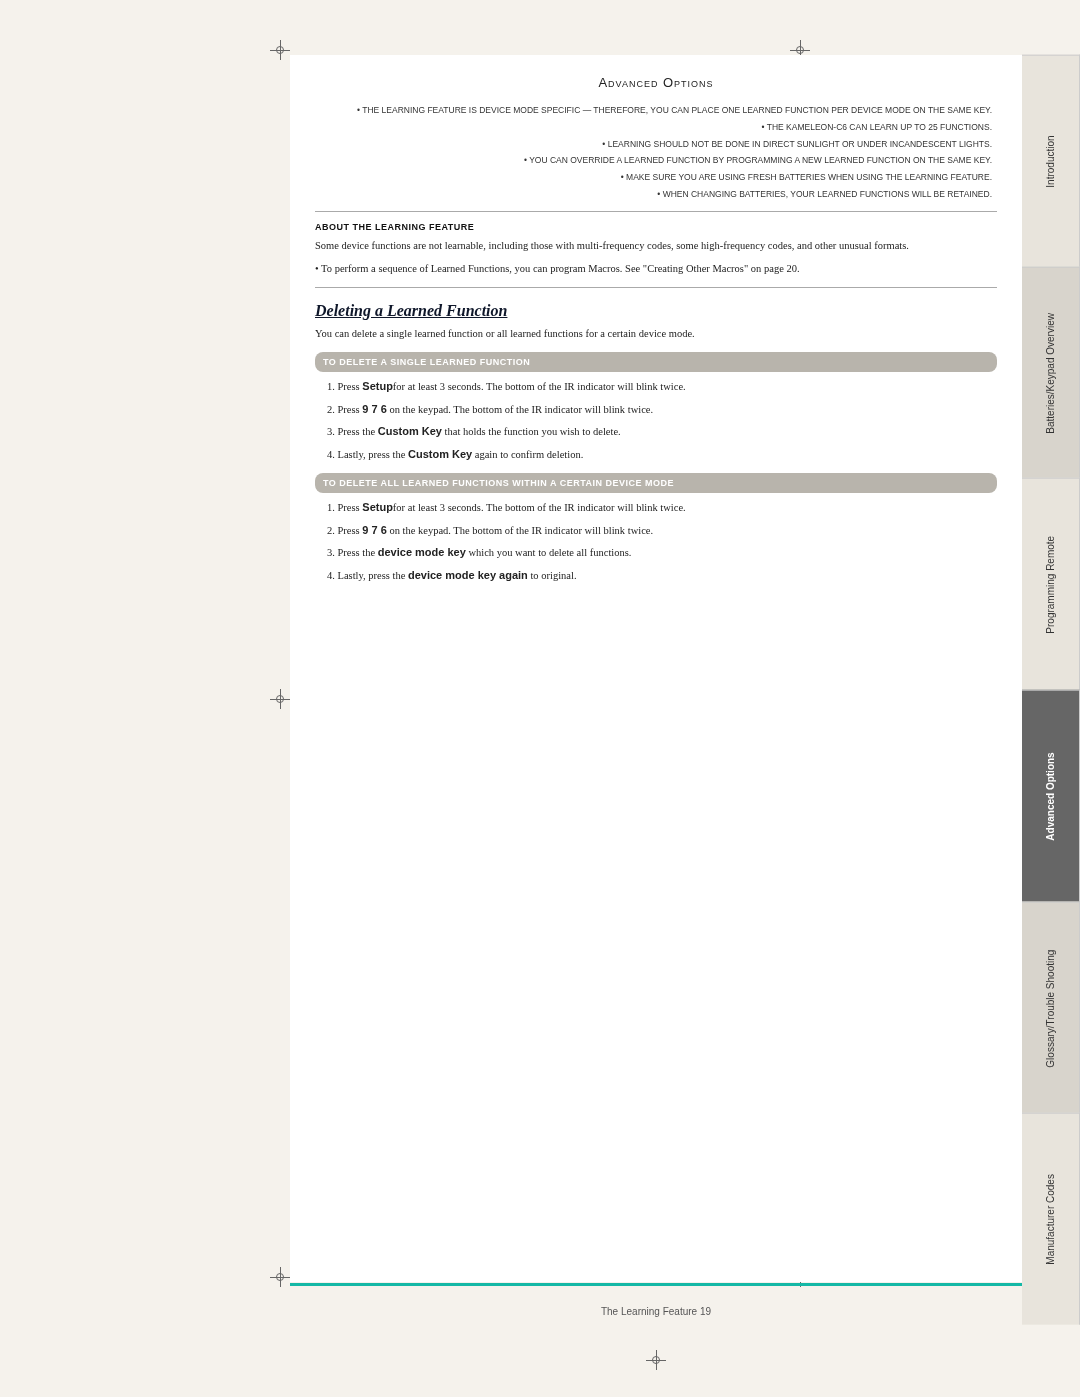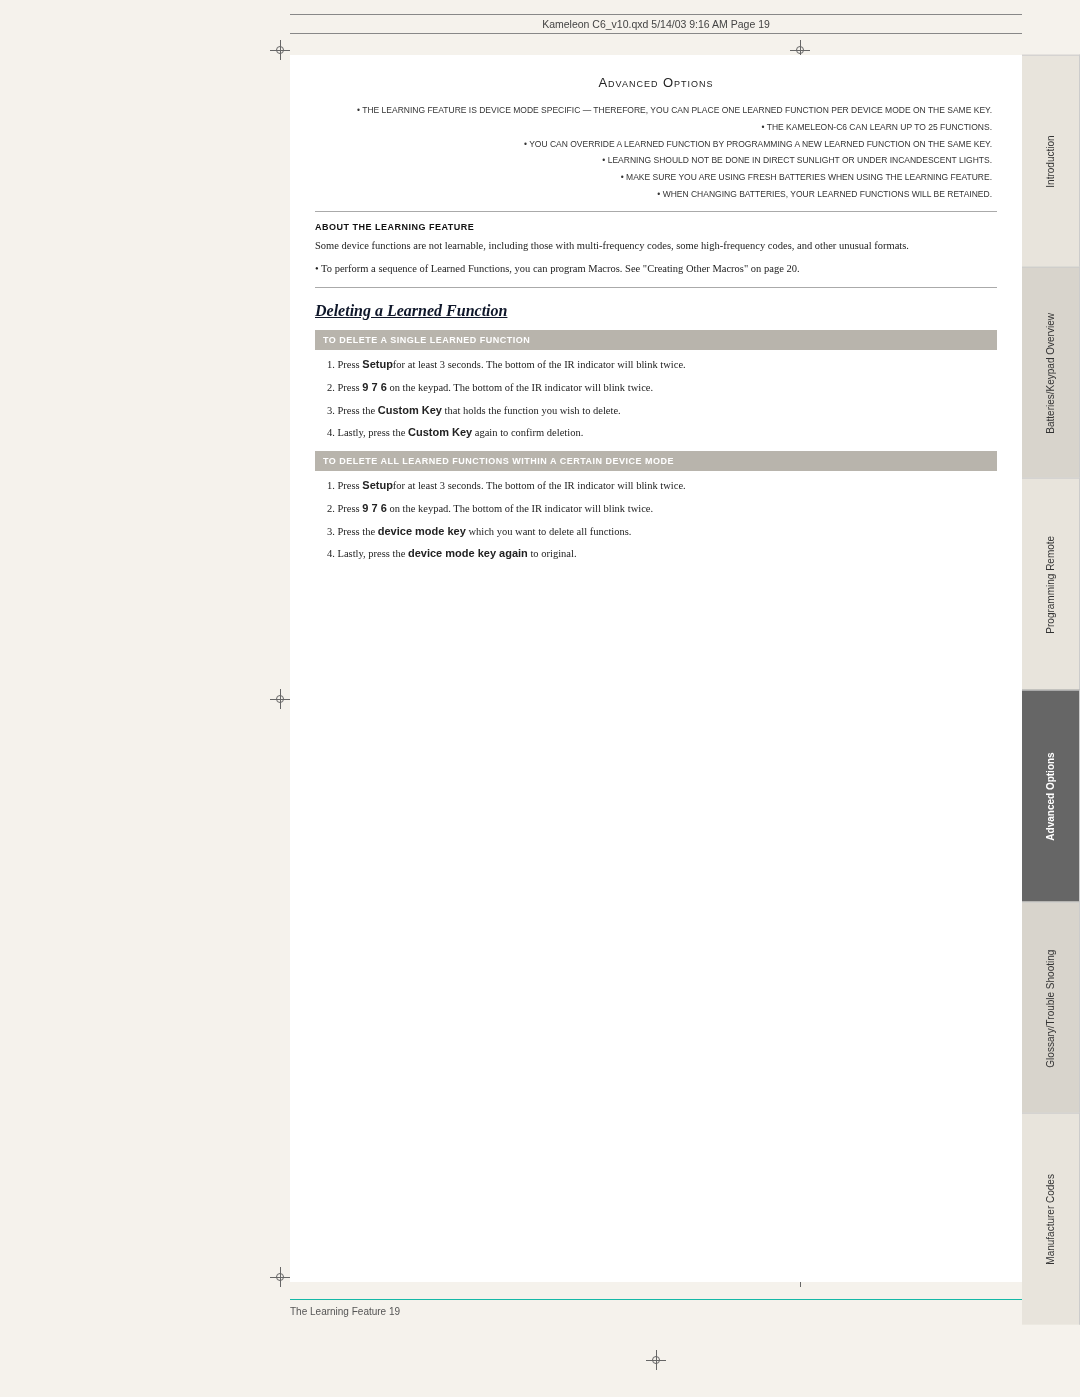--- a/index.html
+++ b/index.html
@@ -186,20 +186,21 @@
     .box-heading {
       background: #b8b4ac;
       color: #fff;
       font-size: 9px;
       font-family: Arial, sans-serif;
       font-weight: bold;
       text-transform: uppercase;
       letter-spacing: 0.5px;
       padding: 5px 8px;
       margin: 10px 0 6px 0;
+      border-radius: 8px;
     }
 
     
     .step-text {
       font-size: 10.5px;
       font-family: 'Times New Roman', Times, serif;
       line-height: 1.5;
       color: #222;
       margin-bottom: 6px;
       margin-left: 12px;
@@ -210,26 +211,26 @@
       font-family: Arial, sans-serif;
       font-size: 11px;
     }
 
     
     .page-footer {
       position: absolute;
       bottom: 80px;
       left: 290px;
       right: 58px;
-      text-align: left;
+      text-align: center;
       font-size: 10px;
       font-family: Arial, sans-serif;
       color: #555;
-      border-top: 1px solid #14b8a6;
-      padding-top: 6px;
+      border-top: 3px solid #14b8a6;
+      padding-top: 20px;
     }
 
     
     .bottom-area {
       position: absolute;
       bottom: 0;
       left: 290px;
       right: 58px;
       height: 75px;
       display: flex;
@@ -306,23 +307,20 @@
       padding: 3px 0;
     }
   </style>
 </head>
 <body>
 
 <div class="page-container">
 
   <div class="top-margin"></div>
 
-  <div class="header-info">
-    <span>Kameleon C6_v10.qxd  5/14/03  9:16 AM  Page 19</span>
-  </div>
 
   <div class="left-margin"></div>
 
   <div class="reg-mark reg-tl">
     <div class="reg-mark-circle"></div>
   </div>
   <div class="reg-mark reg-tr">
     <div class="reg-mark-circle"></div>
   </div>
   <div class="reg-mark reg-ml">
@@ -366,24 +364,24 @@
     </div>
 
     <div class="notes-section">
       <div class="note-item">
         <span>• The Learning Feature is device mode specific — therefore, you can place one Learned Function per device mode on the same key.</span>
       </div>
       <div class="note-item">
         <span>• The Kameleon-C6 can learn up to 25 functions.</span>
       </div>
       <div class="note-item">
+        <span>• Learning should not be done in direct sunlight or under incandescent lights.</span>
+      </div>
+      <div class="note-item">
         <span>• You can override a Learned Function by programming a new Learned Function on the same key.</span>
-      </div>
-      <div class="note-item">
-        <span>• Learning should not be done in direct sunlight or under incandescent lights.</span>
       </div>
       <div class="note-item">
         <span>• Make sure you are using fresh batteries when using the Learning Feature.</span>
       </div>
       <div class="note-item">
         <span>• When changing batteries, your Learned Functions will be retained.</span>
       </div>
     </div>
 
     <hr class="divider-line">
@@ -400,20 +398,23 @@
     <div class="body-text">
       <span>• To perform a sequence of Learned Functions, you can program Macros. See "Creating Other Macros" on page 20.</span>
     </div>
 
     <hr class="divider-line">
 
     <div class="section-main-heading">
       <span>Deleting a Learned Function</span>
     </div>
 
+    <div class="body-text">
+      <span>You can delete a single learned function or all learned functions for a certain device mode.</span>
+    </div>
 
     <div class="box-heading">
       <span>To Delete a Single Learned Function</span>
     </div>
 
     <div class="step-text">
       <span>1. Press </span><span class="key-bold">Setup</span><span>for at least 3 seconds. The bottom of the IR indicator will blink twice.</span>
     </div>
 
     <div class="step-text">

